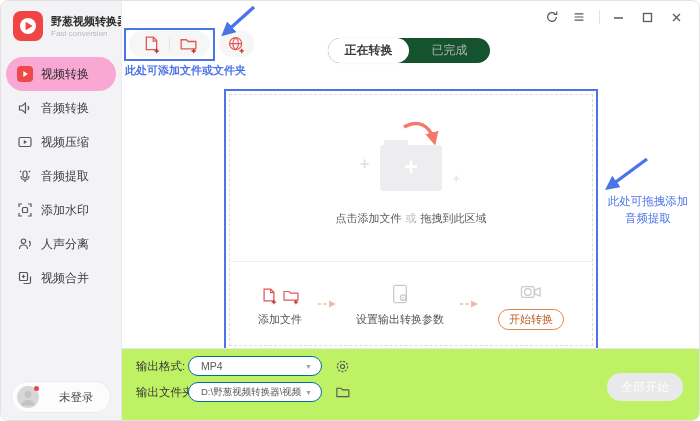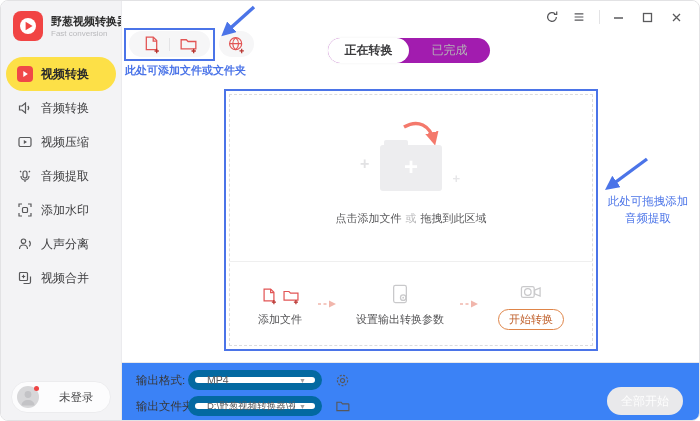--- a/index.html
+++ b/index.html
@@ -7,21 +7,21 @@
   body { font-family:"Liberation Sans","DejaVu Sans",sans-serif; width:700px; height:421px; overflow:hidden; }
   .window { position:relative; width:700px; height:421px; background:#fff; border:1px solid #e2e2e4; border-radius:8px; overflow:hidden; }
 
   
   .sidebar { position:absolute; left:0; top:0; width:120px; height:421px; background:#f3f3f5; }
   .logo-row { position:absolute; left:12px; top:10px; display:flex; gap:8px; align-items:center; }
   .logo-text .t { font-size:11px; font-weight:bold; color:#2b2b2b; line-height:14px; white-space:nowrap; }
   .logo-text .s { font-size:8px; color:#b9b9bc; line-height:11px; }
   .menu { position:absolute; left:0; top:56px; width:120px; }
   .menu-item { height:34px; display:flex; align-items:center; gap:8px; padding-left:16px; font-size:12px; color:#3d3d3f; cursor:pointer; }
-  .menu-item.active { margin:0 5px; padding-left:11px; background:#fde047; border-radius:17px; font-weight:bold; color:#2b2b2b; }
+  .menu-item.active { margin:0 5px; padding-left:11px; background:#f9a8d4; border-radius:17px; font-weight:normal; color:#2b2b2b; }
   .mi-icon { width:16px; height:16px; flex:0 0 16px; display:flex; align-items:center; justify-content:center; }
   .login-pill { position:absolute; left:10px; bottom:9px; width:100px; height:32px; background:#fcfcfd; border:1px solid #ececee; border-radius:16px; display:flex; align-items:center; gap:20px; padding-left:5px; cursor:pointer; }
   .avatar-wrap { position:relative; width:22px; height:22px; border-radius:50%; overflow:visible; }
   .avatar-dot { position:absolute; top:0; right:0; width:5px; height:5px; border-radius:50%; background:#ee4545; }
   .login-label { font-size:11.5px; color:#4a4a4c; }
 
   
   .main { position:absolute; left:120px; top:0; right:0; height:363px; background:#fff; border-left:1px solid #ebebee; }
 
   
@@ -30,21 +30,21 @@
              display:flex; align-items:center; gap:5px; cursor:pointer; white-space:nowrap; }
   .tb-icon { position:absolute; top:8px; width:16px; height:16px; display:flex; align-items:center; justify-content:center; cursor:pointer; }
   .tb-sep { position:absolute; left:477px; top:9px; width:1px; height:14px; background:#e3e3e5; }
 
   
   .annot-box { position:absolute; left:2px; top:27px; width:91px; height:33px; border:2px solid #4b74e8; z-index:6; pointer-events:none; }
   .tool-pill { position:absolute; left:7px; top:30px; width:81px; height:26px; background:#f6f6f7; border-radius:13px; display:flex; align-items:center; justify-content:center; }
   .tool-btn { width:36px; height:26px; display:flex; align-items:center; justify-content:center; cursor:pointer; }
   .tool-div { width:1px; height:13px; background:#e4e4e6; }
   .globe-pill { position:absolute; left:97px; top:30px; width:35px; height:26px; background:#f6f6f7; border-radius:13px; display:flex; align-items:center; justify-content:center; cursor:pointer; }
-  .tabs { position:absolute; left:206px; top:37px; width:162px; height:25px; background:#a21caf; border-radius:13px; display:flex; }
+  .tabs { position:absolute; left:206px; top:37px; width:162px; height:25px; background:#14532d; border-radius:13px; display:flex; }
   .tab { width:81px; height:25px; display:flex; align-items:center; justify-content:center; font-size:12px; color:#b3b3b5; cursor:pointer; border-radius:13px; }
   .tab.active { background:#fff; color:#3a3a3c; font-weight:600; box-shadow:0 0 3px rgba(0,0,0,.06); }
   .annot-top-text { position:absolute; left:3px; top:62px; font-size:11px; color:#4b74e8; font-weight:600; white-space:nowrap; }
 
   
   .dropzone-outer { position:absolute; left:102px; top:88px; width:374px; height:262px; border:2px solid #4b74e8; }
   .dropzone { position:absolute; left:3px; top:3px; right:3px; bottom:3px; border:1px dashed #dcdcde; background:#fff; display:flex; flex-direction:column; cursor:pointer; }
   .dz-top { flex:1; display:flex; flex-direction:column; align-items:center; justify-content:center; }
   .folder-wrap { position:relative; width:62px; height:46px; margin-bottom:20px; margin-top:14px; }
   .folder-body { position:absolute; inset:0; background:#ededef; border-radius:3px; }
@@ -59,23 +59,23 @@
   .step { display:flex; flex-direction:column; align-items:center; gap:7px; }
   .step-icons { display:flex; gap:4px; align-items:flex-end; height:24px; }
   .step-label { font-size:11px; color:#555557; }
   .step-pill { font-size:11px; color:#bf5f2a; border:1px solid #df8549; border-radius:11px; padding:2px 10px; }
   .step-arrow { margin:0 15px; }
 
   
   .annot-right { position:absolute; left:474px; top:192px; width:104px; text-align:center; color:#4b74e8; font-size:11.5px; line-height:17px; font-weight:400; }
 
   
-  .footer { position:absolute; left:120px; right:0; bottom:0; height:58px; background:#3b82f6; border-top:1px solid #e8e8ea; border-left:1px solid #e8e8ea; }
+  .footer { position:absolute; left:120px; right:0; bottom:0; height:72px; background:#bef264; border-top:1px solid #e8e8ea; border-left:1px solid #e8e8ea; }
   .f-label { position:absolute; font-size:11.5px; color:#38383a; }
-  .f-select { position:absolute; left:66px; width:134px; height:20px; background:#fff; border:7px solid #0369a1; border-radius:10px; display:flex; align-items:center; padding:0 20px 0 12px; cursor:pointer; }
+  .f-select { position:absolute; left:66px; width:134px; height:20px; background:#fff; border:1px solid #0369a1; border-radius:10px; display:flex; align-items:center; padding:0 20px 0 12px; cursor:pointer; }
   .f-select .val { font-size:10.5px; color:#5a5a5c; white-space:nowrap; overflow:hidden; flex:1; }
   .f-select .caret { position:absolute; right:9px; font-size:7px; color:#a0a0a2; }
   .f-icon { position:absolute; left:212px; width:16px; height:16px; display:flex; align-items:center; justify-content:center; cursor:pointer; }
   .start-all { position:absolute; right:16px; top:24px; width:76px; height:28px; border-radius:14px; background:#e9e9eb; color:#fdfdfd; font-size:12px; display:flex; align-items:center; justify-content:center; cursor:pointer; }
 
   .overlay { position:absolute; left:0; top:0; width:700px; height:421px; z-index:10; pointer-events:none; }
 </style>
 </head>
 <body>
 

